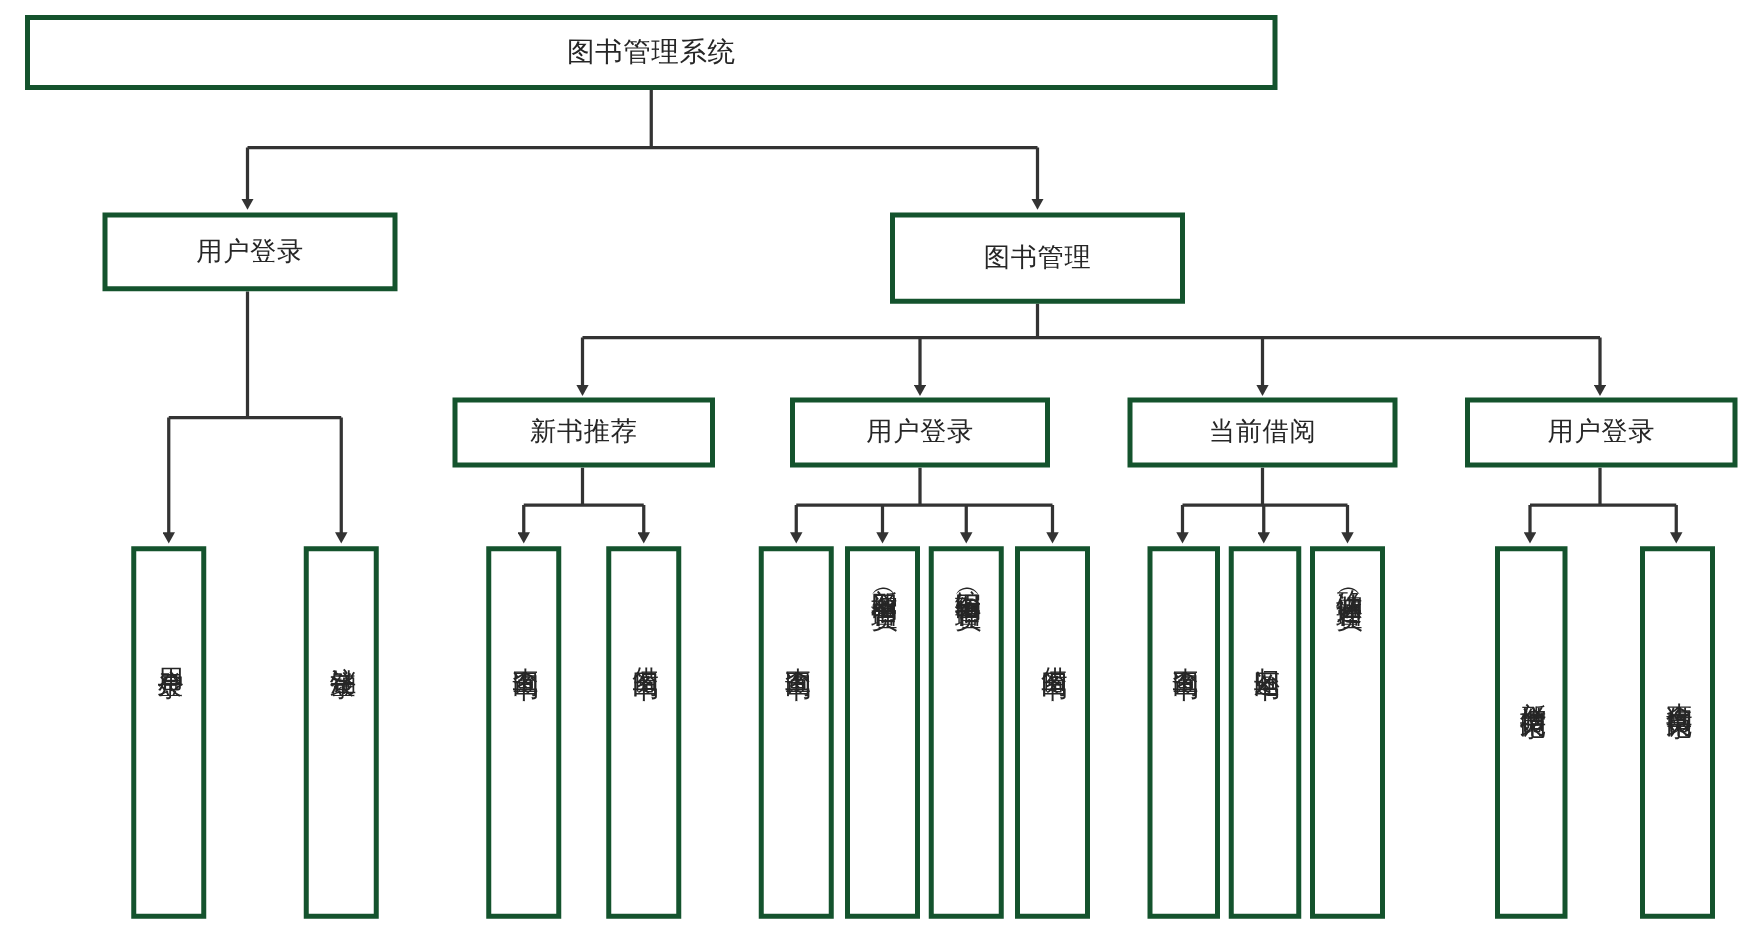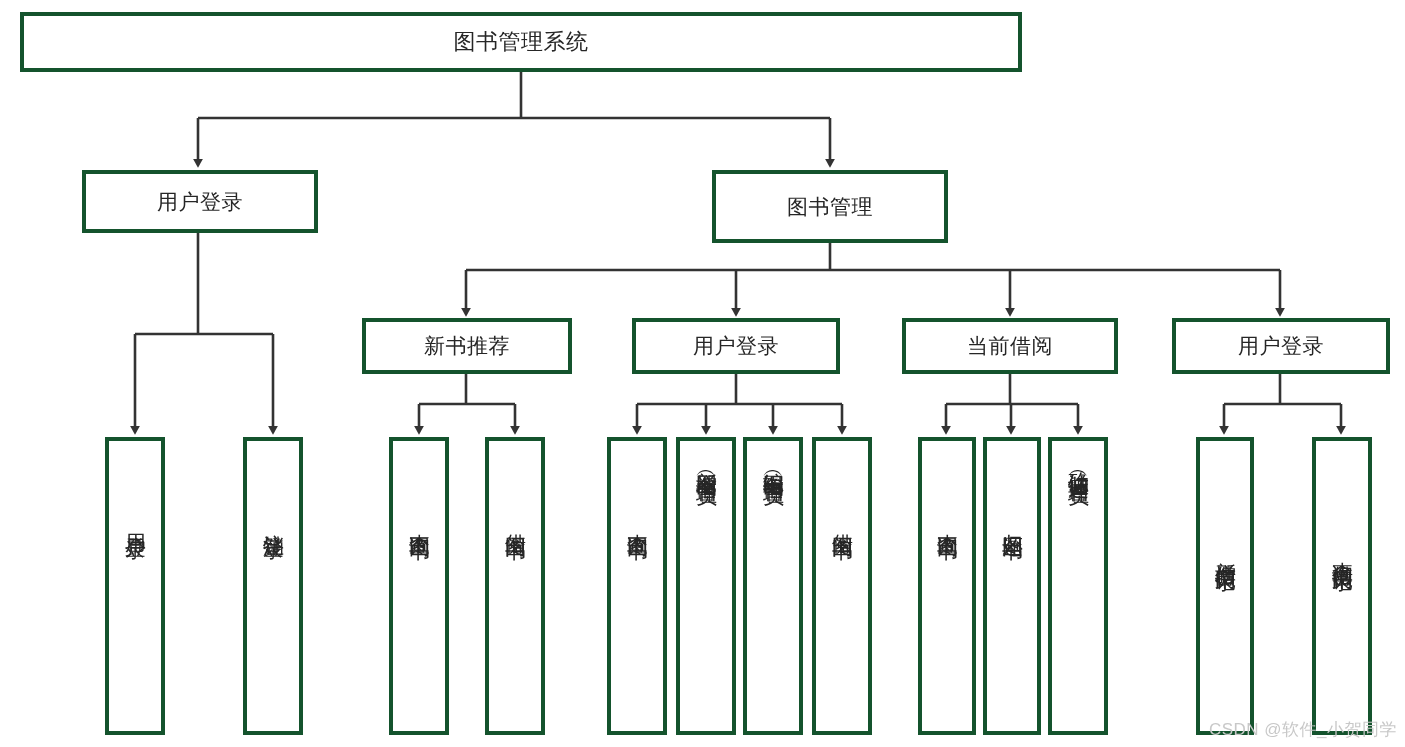--- a/index.html
+++ b/index.html
@@ -188,15 +188,14 @@
     <span class="vtext">确认归还（管理员）</span>
   </div>
 
   <div class="node leaf leaf-low" style="left:1196px; top:437px; width:58px; height:298px;">
     <span class="vtext">新增借阅记录</span>
   </div>
   <div class="node leaf leaf-low" style="left:1312px; top:437px; width:60px; height:298px;">
     <span class="vtext">查询借阅记录</span>
   </div>
 
-  <div id="watermark">CSDN @软件_小贺同学</div>
 
 </div>
 
 </body></html>

